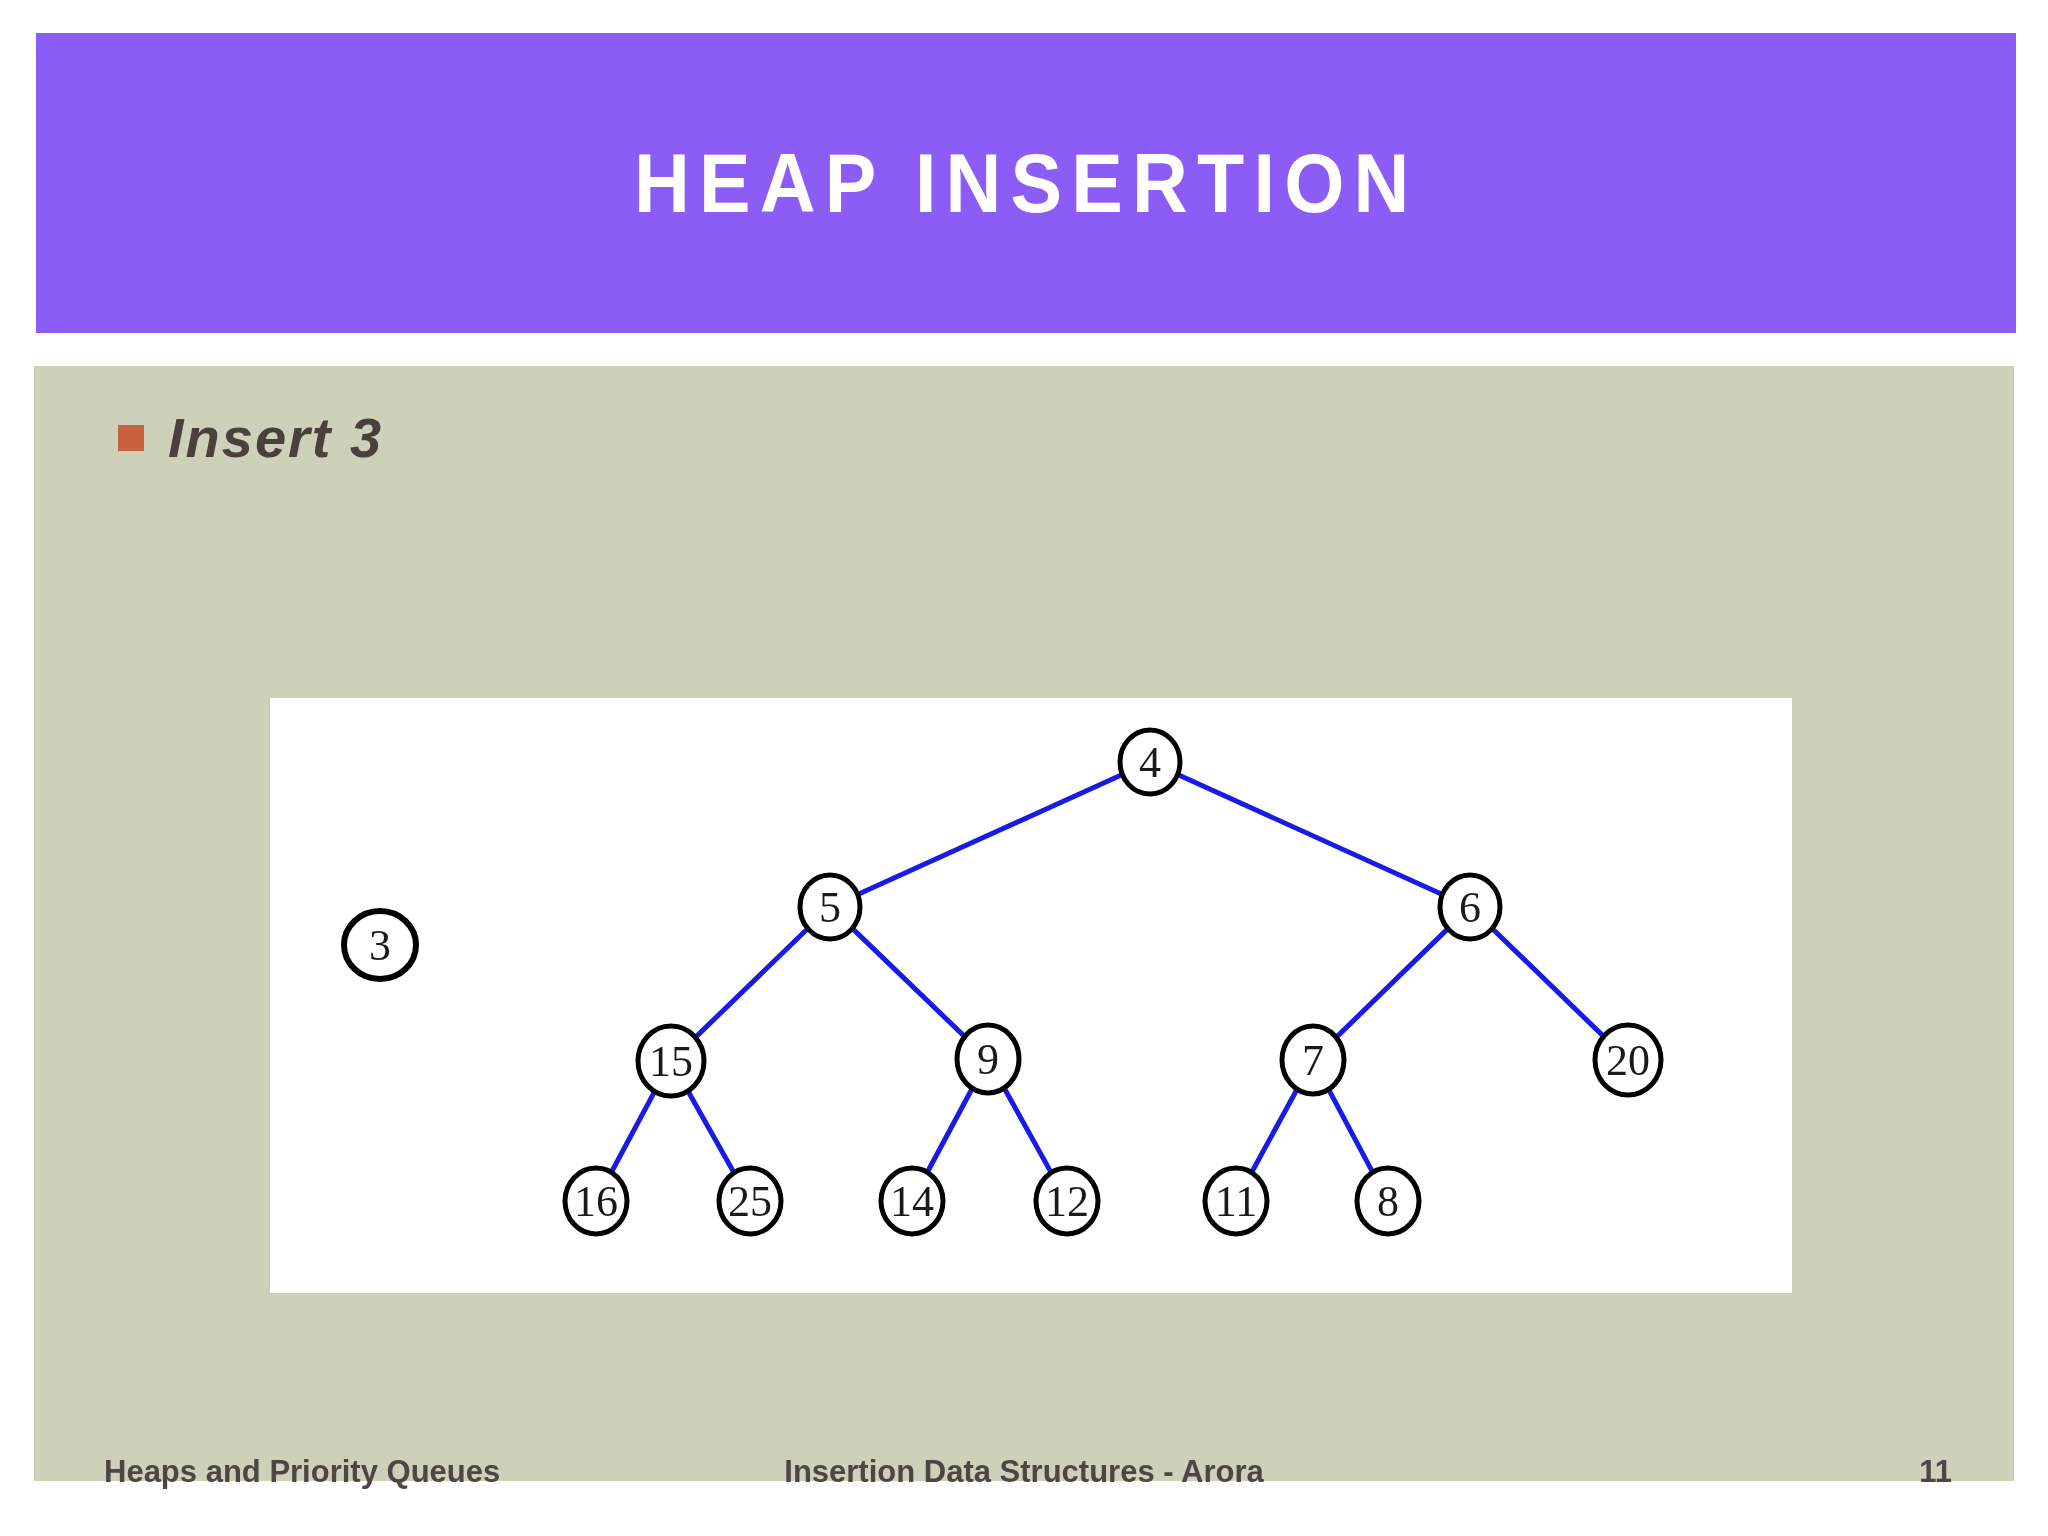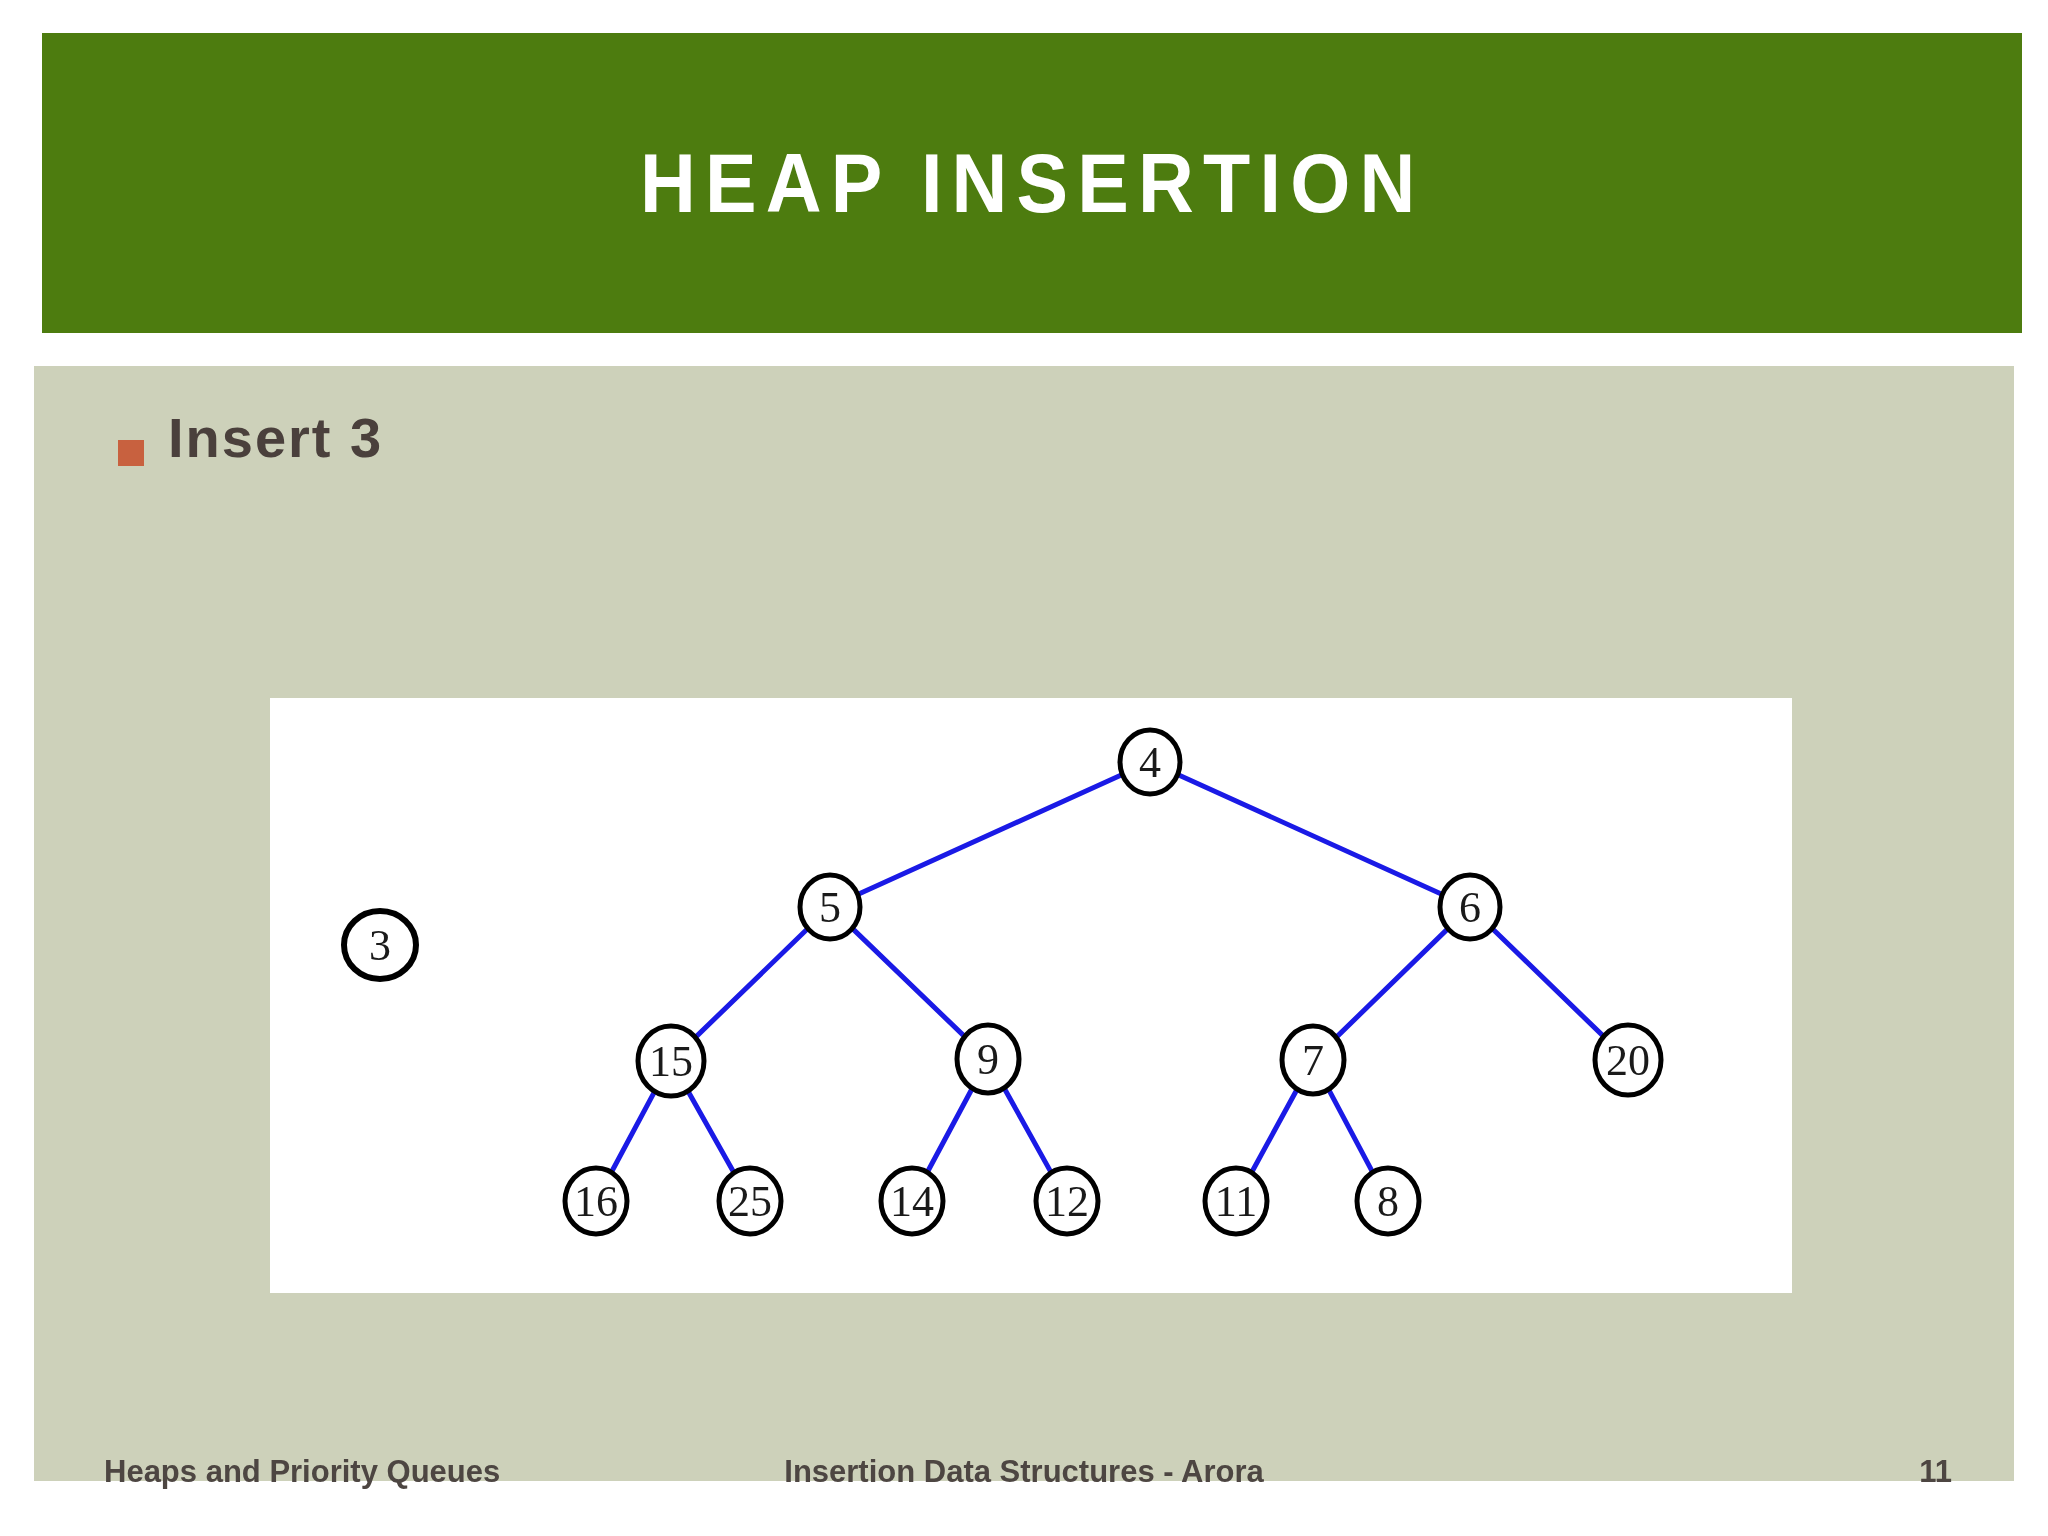--- a/index.html
+++ b/index.html
@@ -12,25 +12,25 @@
     width: 2048px;
     height: 1536px;
     background: #ffffff;
     overflow: hidden;
     font-family: "Liberation Sans", sans-serif;
   }
 
   
   #title-bar {
     position: absolute;
-    left: 42px;
+    left: 36px;
     top: 33px;
     width: 1980px;
     height: 300px;
-    background: #4d7c0f;
+    background: #8b5cf6;
     display: flex;
     align-items: center;
     justify-content: center;
   }
   #slide-title {
     color: #ffffff;
     font-family: "Liberation Sans Narrow", "Liberation Sans", sans-serif;
     font-size: 84px;
     font-weight: bold;
     letter-spacing: 10px;
@@ -49,21 +49,22 @@
     height: 1115px;
     background: #cdd1ba;
   }
 
   
   #bullet-row {
     position: absolute;
     left: 118px;
     top: 410px;
     display: flex;
-    align-items: flex-end;
+    align-items: center;
+    font-style: italic;
   }
   #bullet-marker {
     width: 26px;
     height: 26px;
     background: #c8613f;
     margin-right: 24px;
     flex: none;
   }
   #bullet-text {
     color: #4a403c;

